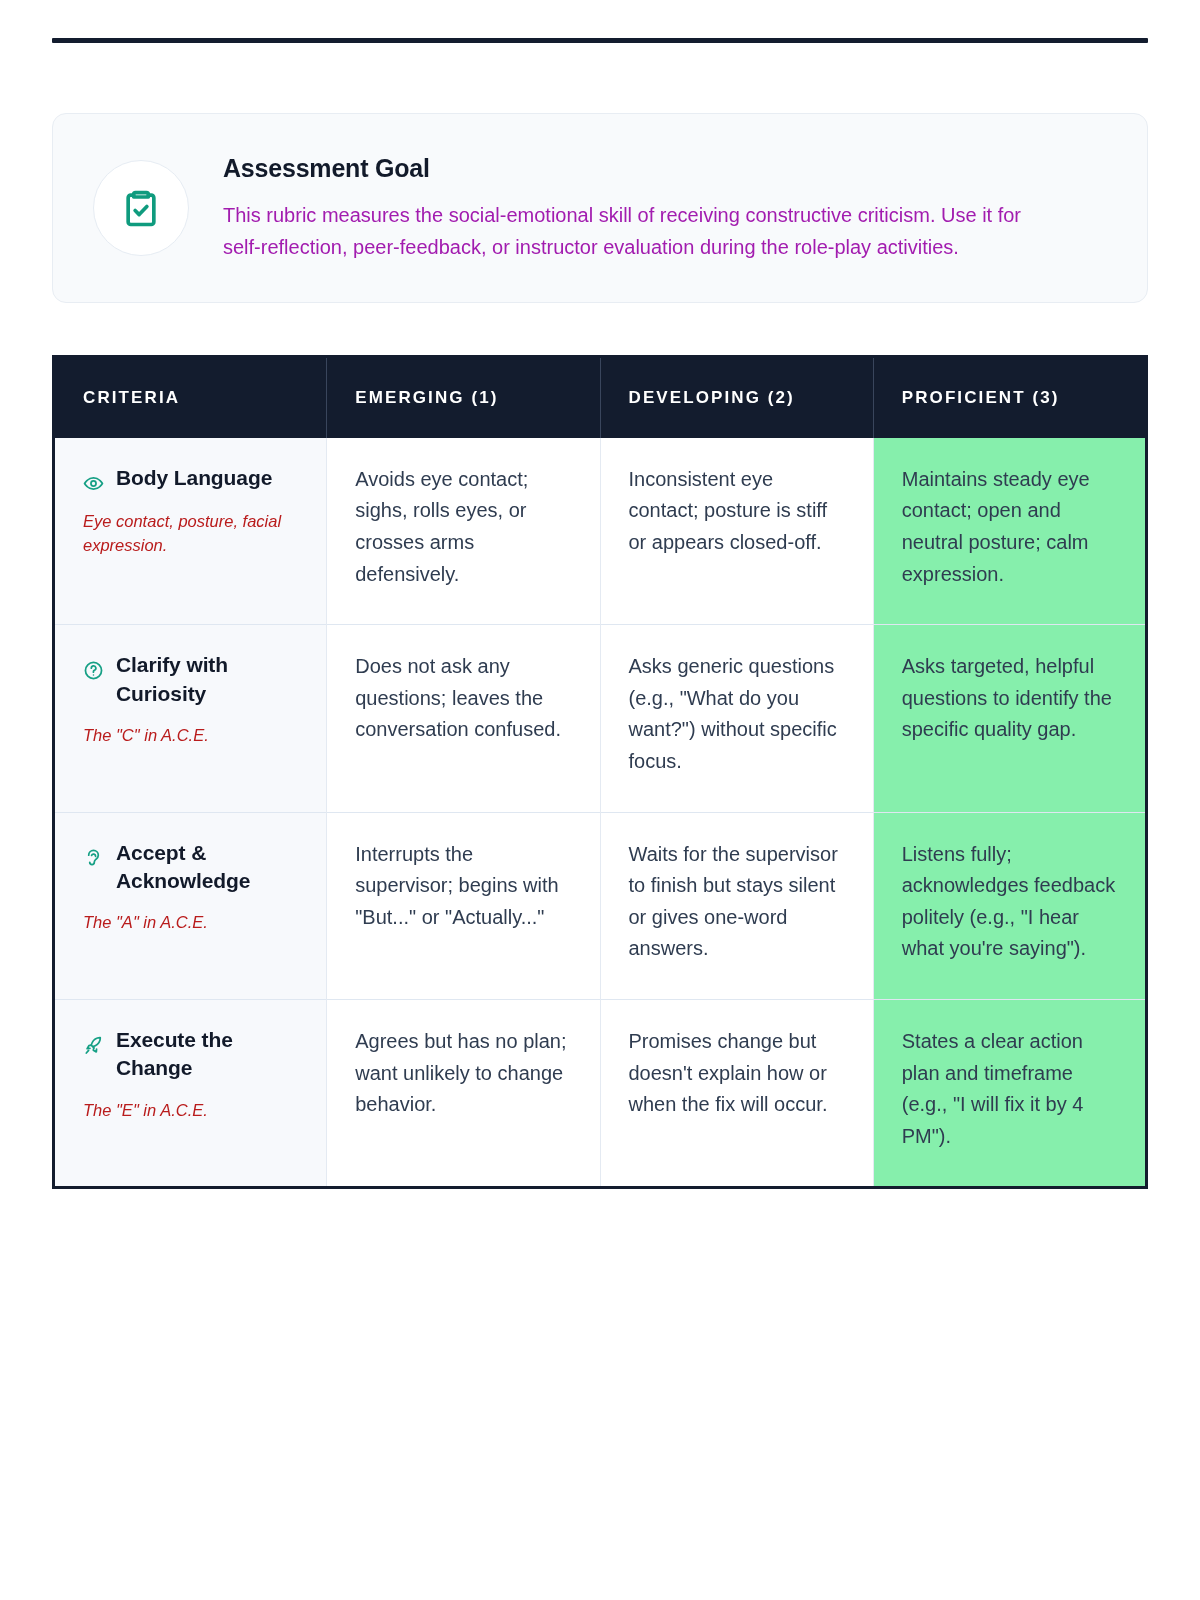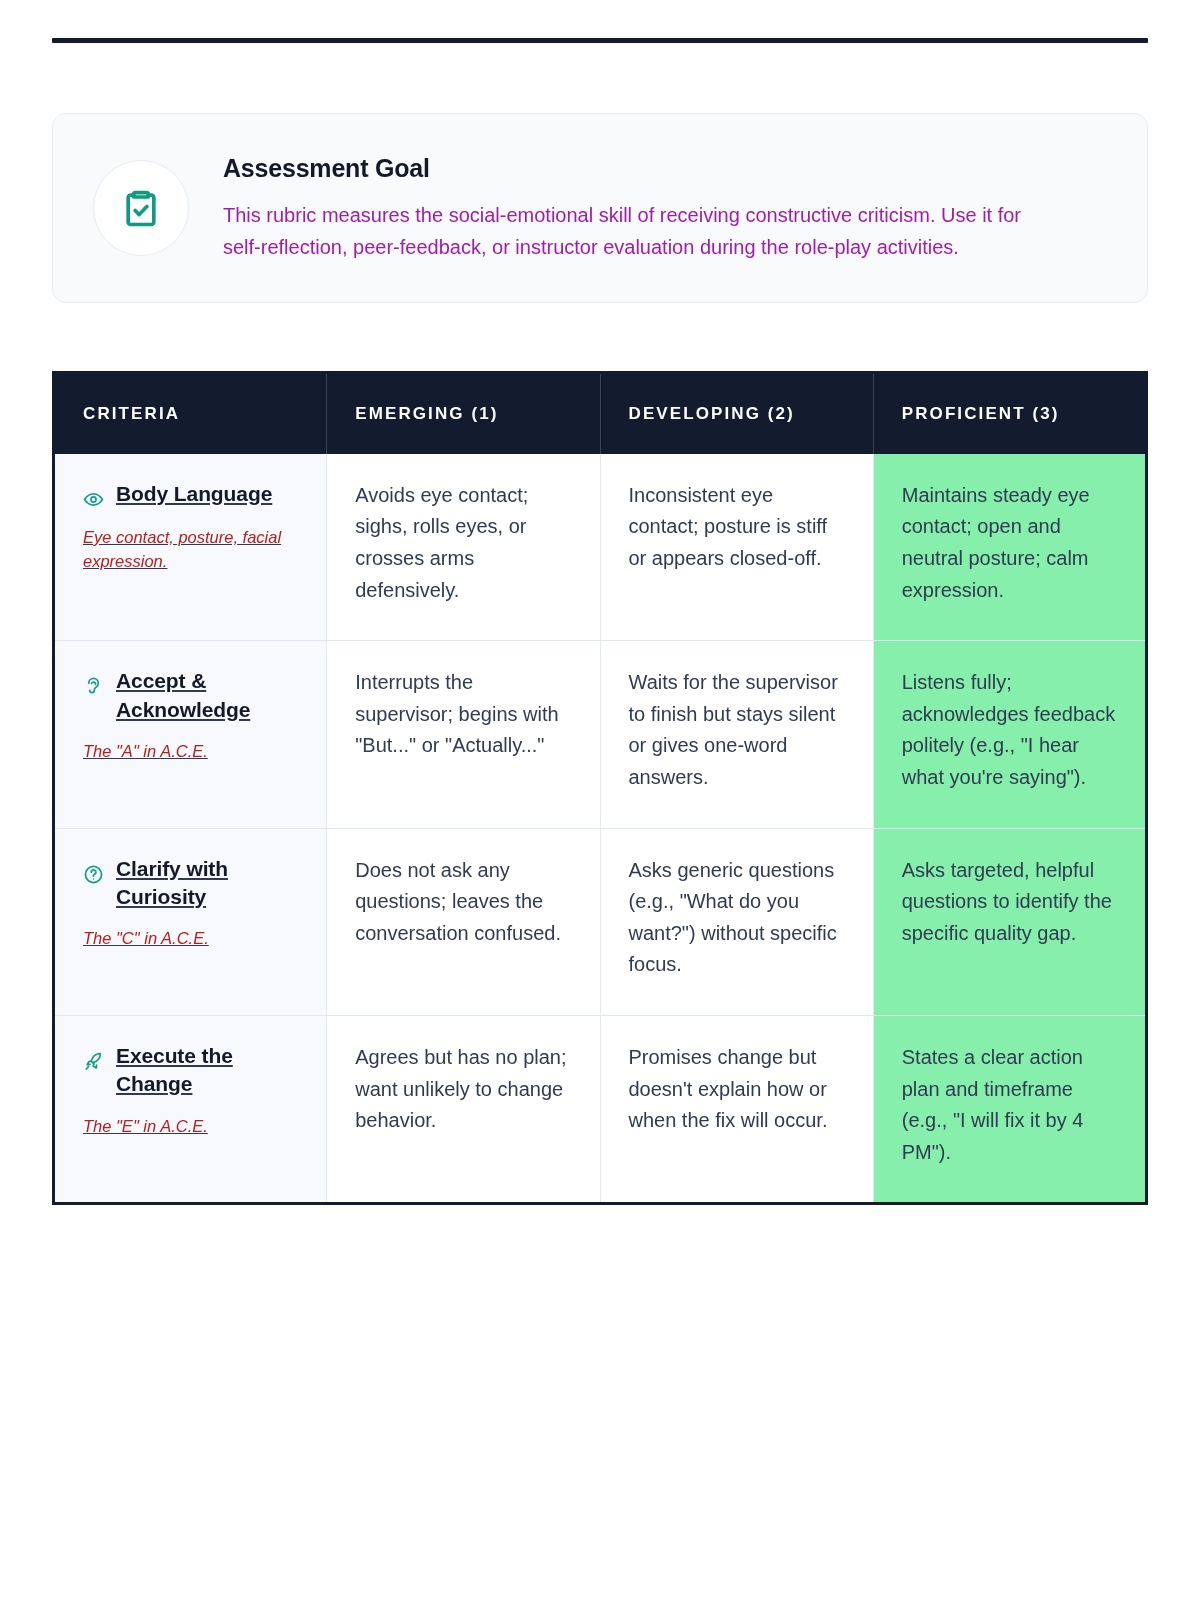--- a/index.html
+++ b/index.html
@@ -130,21 +130,21 @@
 
   .goal-body {
     font-size: 20px;
     line-height: 1.62;
     color: #a21caf;
     max-width: 830px;
   }
 
   
   .rubric {
-    margin-top: 68px;
+    margin-top: 52px;
     border: 3px solid #131c2e;
     border-collapse: collapse;
     width: 1096px;
     table-layout: fixed;
     background: #ffffff;
   }
 
   .rubric th {
     background: #131c2e;
     color: #ffffff;
@@ -164,21 +164,21 @@
     padding: 26px 28px 34px 28px;
     border-right: 1px solid #e4eaf2;
     border-top: 1px solid #dfe7f1;
     font-size: 20px;
     line-height: 1.58;
     color: #2f3c50;
   }
   .rubric td:last-child { border-right: none; }
   .rubric tbody tr:first-child td { border-top: none; }
 
-  .col-criteria { background: #f7f9fc; text-decoration: underline; }
+  .col-criteria { background: #f7f9fc; }
   .col-proficient { background: #86efac; }
 
   .crit-head {
     display: flex;
     align-items: flex-start;
     gap: 12px;
   }
 
   .crit-icon {
     flex: 0 0 auto;
@@ -255,49 +255,49 @@
           </td>
           <td>Avoids eye contact; sighs, rolls eyes, or crosses arms defensively.</td>
           <td>Inconsistent eye contact; posture is stiff or appears closed-off.</td>
           <td class="col-proficient">Maintains steady eye contact; open and neutral posture; calm expression.</td>
         </tr>
         <tr>
           <td class="col-criteria">
             <div class="crit-head">
               <span class="crit-icon">
   <svg viewBox="0 0 24 24" fill="none" stroke="currentColor" stroke-width="2" stroke-linecap="round" stroke-linejoin="round">
-    <path d="M6.5 8.2a5.5 5.5 0 1 1 11 0c0 2.6-1.6 3.7-2.9 4.9-1.1 1-1.7 1.9-1.7 3.2a2.6 2.6 0 0 1-5.2 0"></path>
-    <path d="M9.8 8.5a2.4 2.4 0 0 1 4.6 1"></path>
-  </svg>
-</span>
-              <div class="crit-name">Accept &amp; Acknowledge</div>
-            </div>
-            <div class="crit-desc">The "A" in A.C.E.</div>
-          </td>
-          <td>Interrupts the supervisor; begins with "But..." or "Actually..."</td>
-          <td>Waits for the supervisor to finish but stays silent or gives one-word answers.</td>
-          <td class="col-proficient">Listens fully; acknowledges feedback politely (e.g., "I hear what you're saying").</td>
-        </tr>
-        <tr>
-          <td class="col-criteria">
-            <div class="crit-head">
-              <span class="crit-icon">
-  <svg viewBox="0 0 24 24" fill="none" stroke="currentColor" stroke-width="2" stroke-linecap="round" stroke-linejoin="round">
     <circle cx="12" cy="12" r="9.2"></circle>
     <path d="M9.5 9.4a2.6 2.6 0 1 1 3.4 2.5c-.7.3-1 .9-1 1.6v.4"></path>
     <circle cx="11.95" cy="17.1" r="0.9" fill="currentColor" stroke="none"></circle>
   </svg>
 </span>
               <div class="crit-name">Clarify with Curiosity</div>
             </div>
             <div class="crit-desc">The "C" in A.C.E.</div>
           </td>
           <td>Does not ask any questions; leaves the conversation confused.</td>
           <td>Asks generic questions (e.g., "What do you want?") without specific focus.</td>
           <td class="col-proficient">Asks targeted, helpful questions to identify the specific quality gap.</td>
+        </tr>
+        <tr>
+          <td class="col-criteria">
+            <div class="crit-head">
+              <span class="crit-icon">
+  <svg viewBox="0 0 24 24" fill="none" stroke="currentColor" stroke-width="2" stroke-linecap="round" stroke-linejoin="round">
+    <path d="M6.5 8.2a5.5 5.5 0 1 1 11 0c0 2.6-1.6 3.7-2.9 4.9-1.1 1-1.7 1.9-1.7 3.2a2.6 2.6 0 0 1-5.2 0"></path>
+    <path d="M9.8 8.5a2.4 2.4 0 0 1 4.6 1"></path>
+  </svg>
+</span>
+              <div class="crit-name">Accept &amp; Acknowledge</div>
+            </div>
+            <div class="crit-desc">The "A" in A.C.E.</div>
+          </td>
+          <td>Interrupts the supervisor; begins with "But..." or "Actually..."</td>
+          <td>Waits for the supervisor to finish but stays silent or gives one-word answers.</td>
+          <td class="col-proficient">Listens fully; acknowledges feedback politely (e.g., "I hear what you're saying").</td>
         </tr>
         <tr>
           <td class="col-criteria">
             <div class="crit-head">
               <span class="crit-icon">
   <svg viewBox="0 0 24 24" fill="none" stroke="currentColor" stroke-width="2" stroke-linecap="round" stroke-linejoin="round">
     <path d="M12.4 14.6l-3-3c.8-3.1 3-6.9 7.1-8.2 1.6-.5 3.2-.4 3.2-.4s.1 1.6-.4 3.2c-1.3 4.1-5.1 6.3-8.2 7.1z"></path>
     <path d="M9.4 11.6l-2.7.6-2 3.4 3.2-.3"></path>
     <path d="M12.4 14.6l-.6 2.7 3.4 2 .3-3.2"></path>
     <path d="M6.4 17.6l-2.6 3"></path>

